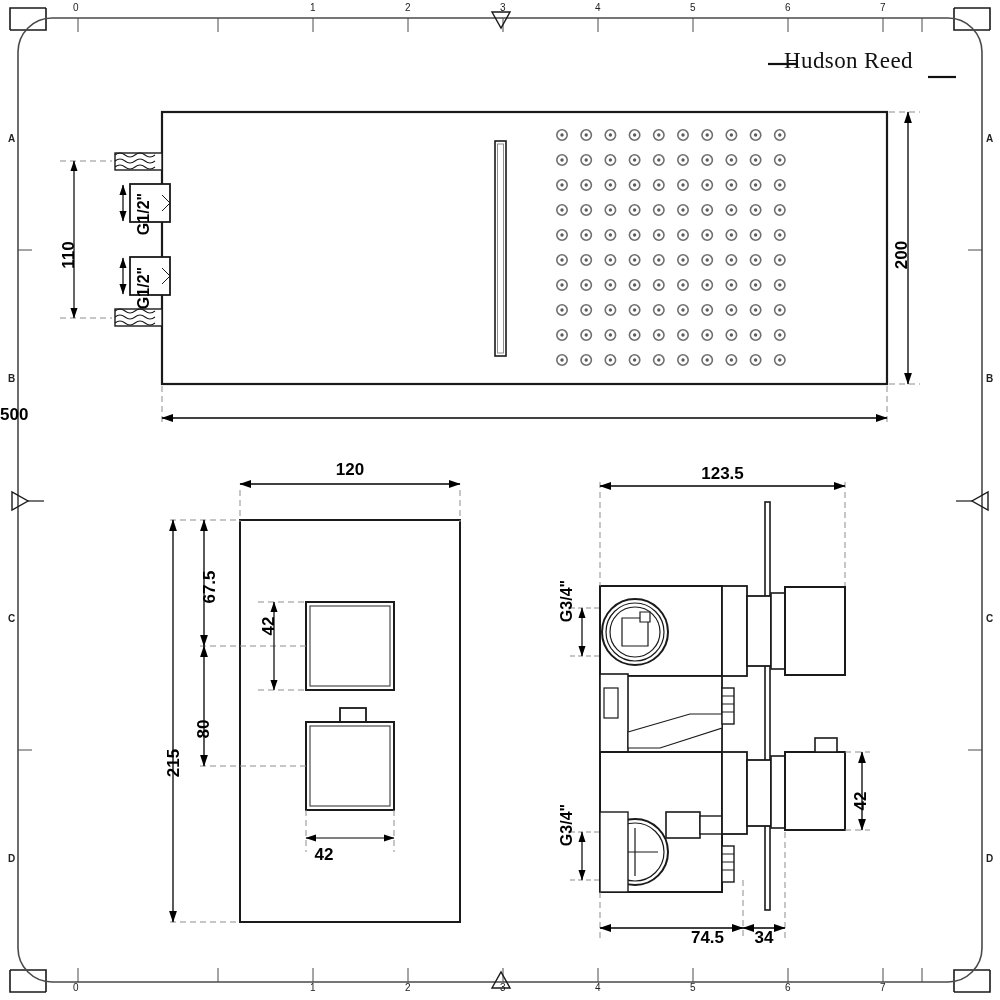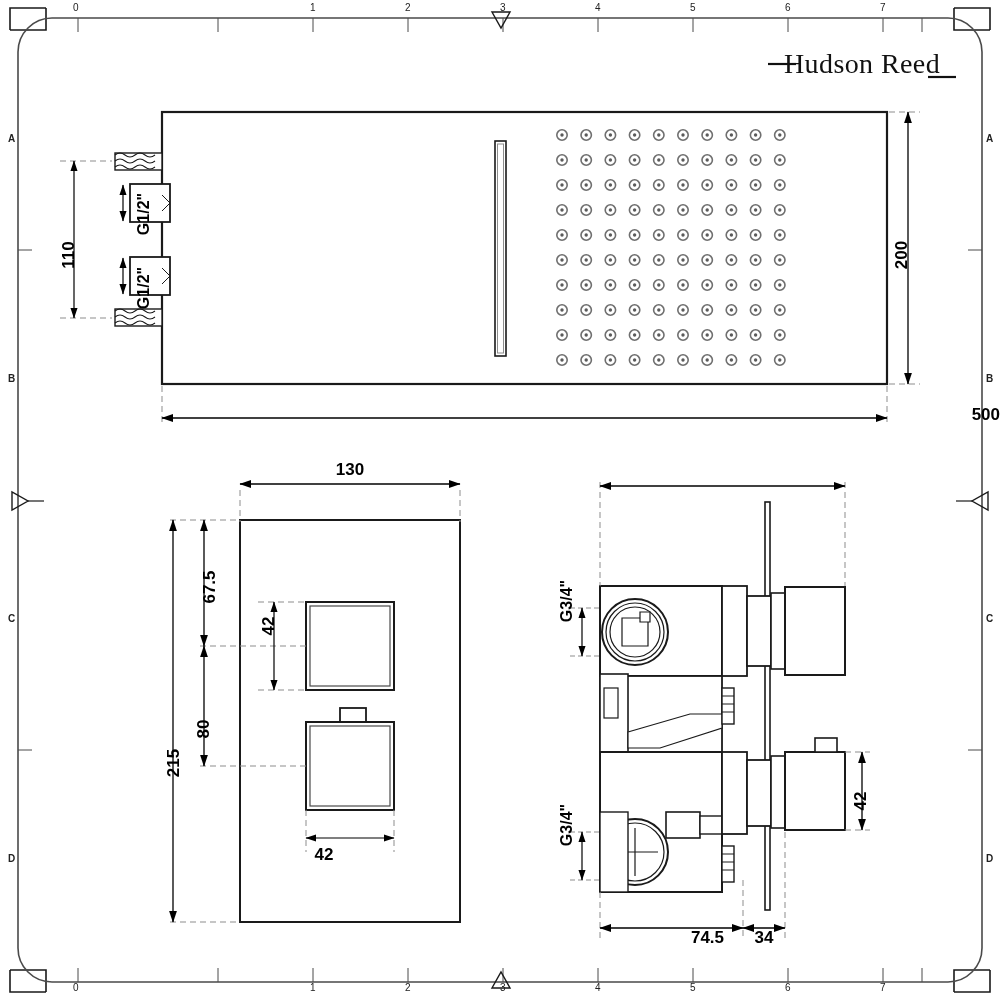--- a/index.html
+++ b/index.html
@@ -4,21 +4,21 @@
 <style>
   html,body{margin:0;padding:0;background:#fff;}
   body{width:1000px;height:1000px;font-family:"Liberation Sans",sans-serif;overflow:hidden;}
   #sheet{position:relative;width:1000px;height:1000px;background:#fff;}
   .abs{position:absolute;}
   svg{display:block;}
   .ruler-num{position:absolute;font-size:10px;color:#222;font-family:"Liberation Sans",sans-serif;}
   .zone-lbl{position:absolute;font-size:10px;color:#222;font-weight:bold;font-family:"Liberation Sans",sans-serif;}
   .dim{position:absolute;font-size:17px;font-weight:bold;color:#000;font-family:"Liberation Sans",sans-serif;white-space:nowrap;}
   .dim.rot{transform-origin:center center;transform:rotate(-90deg);}
-  .brand{position:absolute;font-family:"Liberation Serif",serif;font-size:28px;color:#111;white-space:nowrap;letter-spacing:.4px;}
+  .brand{position:absolute;font-family:"Liberation Serif",serif;font-size:23px;color:#111;white-space:nowrap;letter-spacing:.4px;}
 </style>
 </head>
 <body>
 
 <div id="sheet">
 
   <svg class="abs" style="left:0;top:0" width="1000" height="1000">
 
     <g stroke="#1a1a1a" stroke-width="1.6" fill="none">
       <path d="M10,30 L10,8 L46,8"></path>
@@ -371,21 +371,21 @@
           <circle cx="715.6" cy="265" r="1.7" fill="#5a5a5a" stroke="none"></circle>
           <circle cx="739.8" cy="265" r="5.2" fill="none" stroke="#6f6f6f" stroke-width="1.6"></circle>
           <circle cx="739.8" cy="265" r="1.7" fill="#5a5a5a" stroke="none"></circle>
         </g>
     </g>
   </svg>
 
   <div class="dim rot" style="left:39px;top:245px;width:60px;text-align:center">110</div>
   <div class="dim rot" style="left:101px;top:205px;width:86px;text-align:center;font-size:16px">G1/2"</div>
   <div class="dim rot" style="left:101px;top:279px;width:86px;text-align:center;font-size:16px">G1/2"</div>
-  <div class="dim" style="left:0;top:405px;width:1000px;text-align:right">500</div>
+  <div class="dim" style="left:0;top:405px;width:1000px;text-align:left">500</div>
   <div class="dim rot" style="left:872px;top:245px;width:60px;text-align:center">200</div>
 
   <svg class="abs" style="left:140px;top:460px" width="340" height="470">
     <defs>
       <marker id="ar2" markerWidth="9" markerHeight="9" refX="8.5" refY="3" orient="auto">
         <path d="M0,0 L9,3 L0,6 z" fill="#000"></path>
       </marker>
       <marker id="ar2L" markerWidth="9" markerHeight="9" refX="0.5" refY="3" orient="auto">
         <path d="M9,0 L0,3 L9,6 z" fill="#000"></path>
       </marker>
@@ -432,21 +432,21 @@
       <line x1="134" y1="142" x2="134" y2="230" stroke="#000" stroke-width="1.2" marker-start="url(#ar2L)" marker-end="url(#ar2)"></line>
     </g>
 
     <g>
       <line x1="166" y1="350" x2="166" y2="392" stroke="#8d8d8d" stroke-width="1" stroke-dasharray="6,4"></line>
       <line x1="254" y1="350" x2="254" y2="392" stroke="#8d8d8d" stroke-width="1" stroke-dasharray="6,4"></line>
       <line x1="166" y1="378" x2="254" y2="378" stroke="#000" stroke-width="1.2" marker-start="url(#ar2L)" marker-end="url(#ar2)"></line>
     </g>
   </svg>
 
-  <div class="dim" style="left:240px;top:460px;width:220px;text-align:center">130</div>
+  <div class="dim" style="left:240px;top:460px;width:220px;text-align:center">120</div>
   <div class="dim rot" style="left:134px;top:753px;width:80px;text-align:center">215</div>
   <div class="dim rot" style="left:168px;top:577px;width:84px;text-align:center">67.5</div>
   <div class="dim rot" style="left:174px;top:719px;width:60px;text-align:center">80</div>
   <div class="dim rot" style="left:239px;top:616px;width:60px;text-align:center">42</div>
   <div class="dim" style="left:280px;top:845px;width:88px;text-align:center">42</div>
 
   <svg class="abs" style="left:530px;top:460px" width="430" height="490">
     <defs>
       <marker id="ar3" markerWidth="9" markerHeight="9" refX="8.5" refY="3" orient="auto">
         <path d="M0,0 L9,3 L0,6 z" fill="#000"></path>
@@ -527,19 +527,20 @@
       <line x1="40" y1="196" x2="70" y2="196" stroke="#8d8d8d" stroke-width="1" stroke-dasharray="5,3"></line>
       <line x1="52" y1="148" x2="52" y2="196" stroke="#000" stroke-width="1.2" marker-start="url(#ar3L)" marker-end="url(#ar3)"></line>
     </g>
     <g>
       <line x1="40" y1="372" x2="70" y2="372" stroke="#8d8d8d" stroke-width="1" stroke-dasharray="5,3"></line>
       <line x1="40" y1="420" x2="70" y2="420" stroke="#8d8d8d" stroke-width="1" stroke-dasharray="5,3"></line>
       <line x1="52" y1="372" x2="52" y2="420" stroke="#000" stroke-width="1.2" marker-start="url(#ar3L)" marker-end="url(#ar3)"></line>
     </g>
   </svg>
 
+  <div class="dim" style="left:600px;top:464px;width:245px;text-align:center">123.5</div>
   <div class="dim" style="left:636px;top:928px;width:143px;text-align:center">74.5</div>
   <div class="dim" style="left:743px;top:928px;width:42px;text-align:center">34</div>
   <div class="dim rot" style="left:831px;top:791px;width:60px;text-align:center">42</div>
   <div class="dim rot" style="left:519px;top:592px;width:96px;text-align:center;font-size:16px">G3/4"</div>
   <div class="dim rot" style="left:519px;top:816px;width:96px;text-align:center;font-size:16px">G3/4"</div>
 
 </div>
 
 </body></html>

